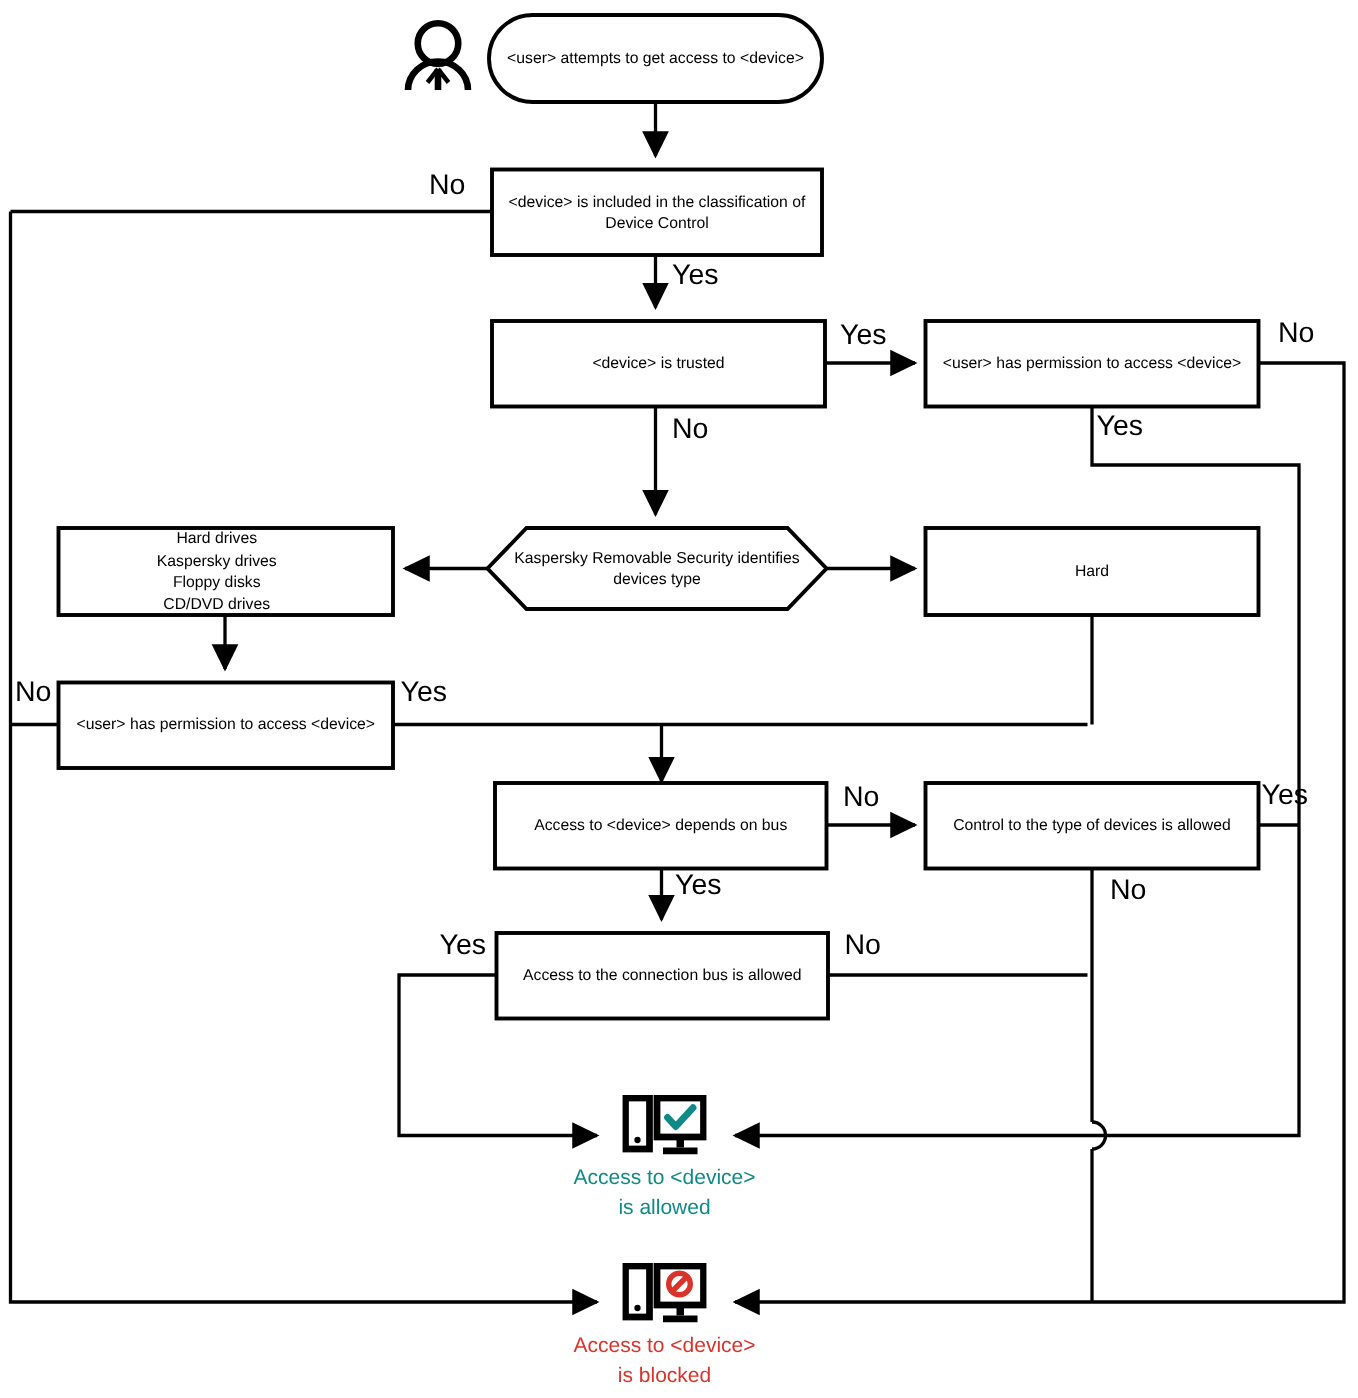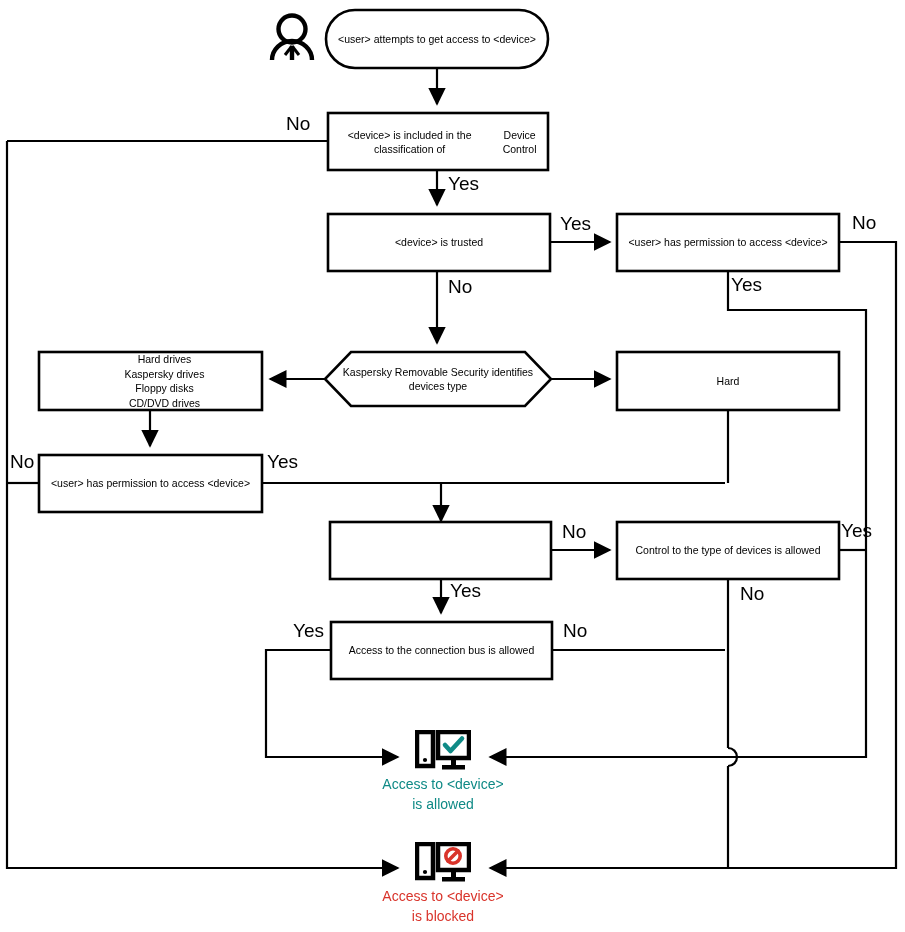--- a/index.html
+++ b/index.html
@@ -145,53 +145,56 @@
 
       <path d="M 552 650 L 725 650"></path>
 
     </g>
   </svg>
 
   <div class="node-text" style="left:326px; top:10px; width:222px; height:58px;">
     <span>&lt;user&gt; attempts to get access to &lt;device&gt;</span>
   </div>
 
-  <div class="node-text multi" style="left:328px; top:113px; width:220px; height:57px; flex-direction:row;">
+  <div class="node-text multi" style="left:328px; top:113px; width:220px; height:57px; flex-direction:column;">
     <span>&lt;device&gt; is included in the classification of</span>
     <span>Device Control</span>
   </div>
 
   <div class="node-text" style="left:328px; top:214px; width:222px; height:57px;">
     <span>&lt;device&gt; is trusted</span>
   </div>
 
   <div class="node-text" style="left:617px; top:214px; width:222px; height:57px;">
     <span>&lt;user&gt; has permission to access &lt;device&gt;</span>
   </div>
 
   <div class="node-text multi" style="left:340px; top:352px; width:196px; height:54px; flex-direction:column;">
     <span>Kaspersky Removable Security identifies</span>
     <span>devices type</span>
   </div>
 
-  <div class="node-text multi" style="left:53px; top:352px; width:223px; height:58px; flex-direction:column; line-height:14.5px;">
+  <div class="node-text multi" style="left:33px; top:352px; width:223px; height:58px; flex-direction:column; line-height:14.5px;">
     <span>Hard drives</span>
     <span>Kaspersky drives</span>
     <span>Floppy disks</span>
     <span>CD/DVD drives</span>
   </div>
 
   <div class="node-text" style="left:617px; top:352px; width:222px; height:58px;">
     <span>Hard</span>
   </div>
 
   <div class="node-text" style="left:39px; top:455px; width:223px; height:57px;">
     <span>&lt;user&gt; has permission to access &lt;device&gt;</span>
   </div>
 
+  <div class="node-text" style="left:330px; top:522px; width:221px; height:57px;">
+    <span>Access to &lt;device&gt; depends on bus</span>
+  </div>
 
   <div class="node-text" style="left:617px; top:522px; width:222px; height:57px;">
     <span>Control to the type of devices is allowed</span>
   </div>
 
   <div class="node-text" style="left:331px; top:622px; width:221px; height:57px;">
     <span>Access to the connection bus is allowed</span>
   </div>
 
   <div class="edge-label" style="left:286px; top:114px;"><span>No</span></div>

